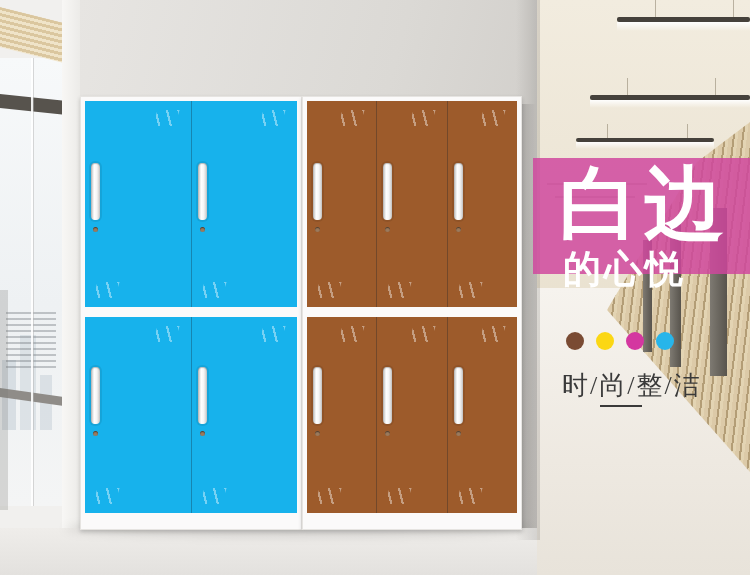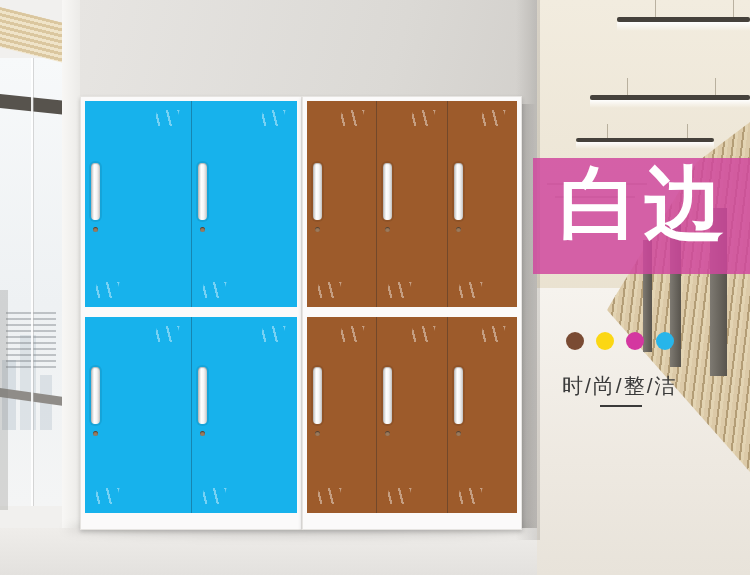--- a/index.html
+++ b/index.html
@@ -107,21 +107,21 @@
     background:rgba(207,70,157,.84);padding-left:24px;}
   .banner-title{position:absolute;left:26px;top:0px;color:#fff;
     font-size:80px;font-weight:800;letter-spacing:5px;line-height:92px;white-space:nowrap;}
   .banner-subtitle{position:absolute;left:30px;top:90px;color:#fff;
     font-size:38px;font-weight:700;letter-spacing:3px;line-height:42px;white-space:nowrap;}
 
   
   .dots{left:566px;top:332px;display:flex;gap:12px;}
   .dot{width:18px;height:18px;border-radius:50%;}
   .features{left:562px;top:372px;color:#3a3a3a;}
-  .feat-line{font-size:21px;font-weight:500;letter-spacing:2px;line-height:27px;white-space:nowrap;}
+  .feat-line{font-size:26px;font-weight:500;letter-spacing:2px;line-height:27px;white-space:nowrap;font-family:Liberation Serif, serif;}
   .feat-divider{width:42px;height:2px;background:#3a3a3a;margin:6px 0 7px 38px;}
 </style>
 </head>
 <body>
 
 <div class="stage">
 
   <div class="abs window-strip">
     <div class="abs glass"></div>
     <div class="abs wood-ceiling"></div>
@@ -213,20 +213,21 @@
       </div>
       <div class="door" style="background: rgb(157, 91, 43);">
         <span class="handle"></span>
         <span class="keyhole"></span>
       </div>
     </div>
   </div>
 
   <div class="abs banner">
     <div class="banner-title">白边</div>
+    <div class="banner-subtitle">的心悦</div>
   </div>
 
   <div class="abs dots">
     <span class="dot" style="background: rgb(122, 75, 51);"></span>
     <span class="dot" style="background: rgb(251, 215, 20);"></span>
     <span class="dot" style="background: rgb(212, 55, 160);"></span>
     <span class="dot" style="background: rgb(39, 181, 234);"></span>
   </div>
 
   <div class="abs features">

